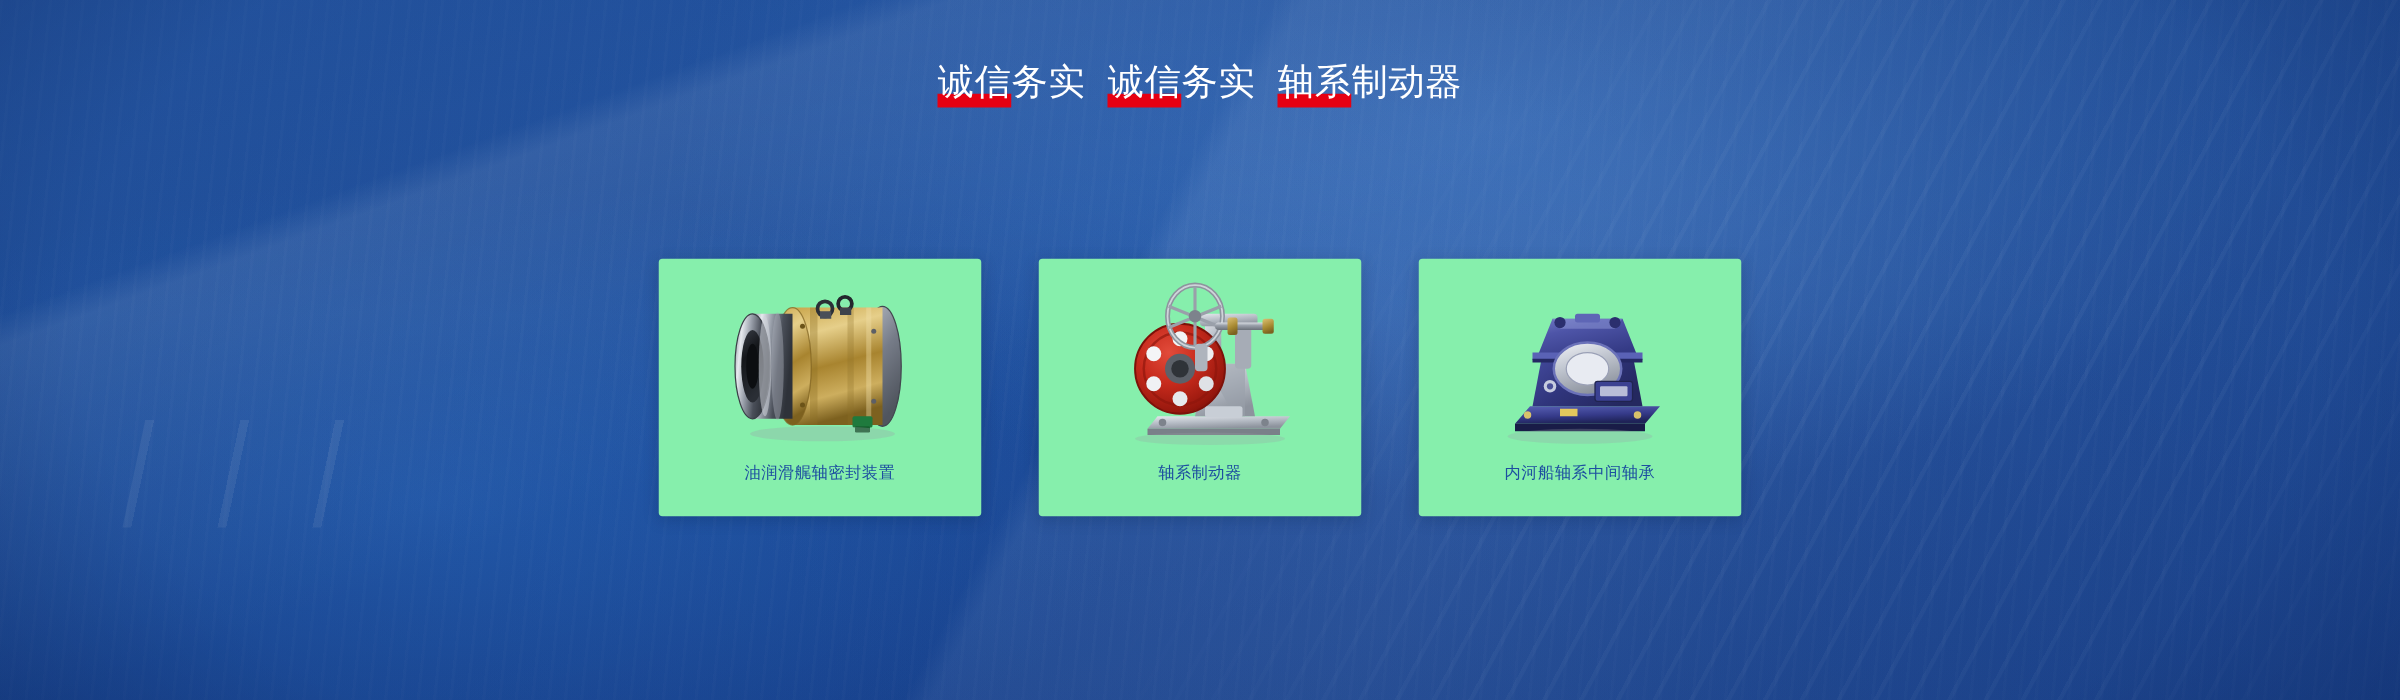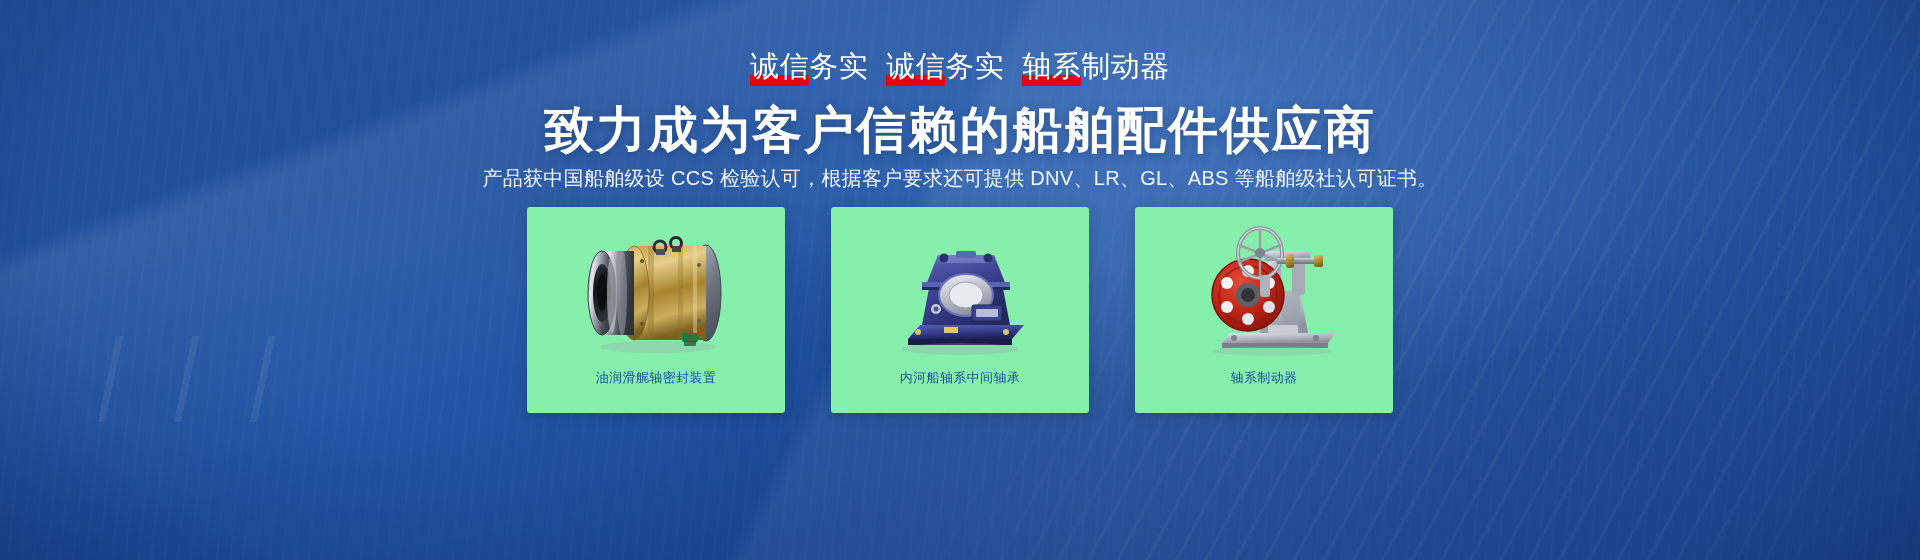--- a/index.html
+++ b/index.html
@@ -214,23 +214,21 @@
       <span class="tagline-group">
         <span class="mark" style="width: 59px;"></span>
         <span class="txt">诚信务实</span>
       </span>
       <span class="tagline-group">
         <span class="mark" style="width: 59px;"></span>
         <span class="txt">轴系制动器</span>
       </span>
     </div>
 
-    <div class="headline">致力成为客户信赖的船舶配件供应商</div>
-
-    <div class="subtitle">产品获中国船舶级设 CCS 检验认可，根据客户要求还可提供 DNV、LR、GL、ABS 等船舶级社认可证书。</div>
+
 
     <div class="cards">
 
       <div class="card">
         <div class="card-figure">
           <svg width="200" height="140" viewBox="0 0 200 140">
             <defs>
               <linearGradient id="steelR" x1="0" y1="0" x2="1" y2="0.3">
                 <stop offset="0" stop-color="#7e8490"></stop>
                 <stop offset=".22" stop-color="#e6e9ee"></stop>
@@ -289,84 +287,20 @@
             <circle cx="143" cy="44" r="2" fill="#5d5f66"></circle>
             <circle cx="143" cy="100" r="2" fill="#5d5f66"></circle>
 
             <rect x="126" y="112" width="16" height="9" rx="1.5" fill="#1f7a3d"></rect>
             <rect x="128" y="120" width="12" height="5" rx="1" fill="#17612f"></rect>
 
             <ellipse cx="102" cy="126" rx="58" ry="6" fill="#9aa0a8" opacity=".30"></ellipse>
           </svg>
         </div>
         <div class="card-caption">油润滑艉轴密封装置</div>
-      </div>
-
-      <div class="card">
-        <div class="card-figure">
-          <svg width="200" height="140" viewBox="0 0 200 140">
-            <defs>
-              <linearGradient id="navyTop" x1="0" y1="0" x2="0.6" y2="1">
-                <stop offset="0" stop-color="#6f78c2"></stop>
-                <stop offset=".35" stop-color="#4e55a8"></stop>
-                <stop offset="1" stop-color="#343a85"></stop>
-              </linearGradient>
-              <linearGradient id="navySide" x1="0" y1="0" x2="1" y2="0.6">
-                <stop offset="0" stop-color="#454ca0"></stop>
-                <stop offset=".5" stop-color="#30357c"></stop>
-                <stop offset="1" stop-color="#24285f"></stop>
-              </linearGradient>
-              <linearGradient id="navyBase" x1="0" y1="0" x2="0.3" y2="1">
-                <stop offset="0" stop-color="#5860b4"></stop>
-                <stop offset=".6" stop-color="#353a89"></stop>
-                <stop offset="1" stop-color="#1f2358"></stop>
-              </linearGradient>
-              <linearGradient id="boreSteel" x1="0" y1="0" x2="0.4" y2="1">
-                <stop offset="0" stop-color="#f2f4f8"></stop>
-                <stop offset=".45" stop-color="#c3c8d2"></stop>
-                <stop offset="1" stop-color="#8e949f"></stop>
-              </linearGradient>
-            </defs>
-
-            <polygon points="48,118 152,118 164,104 60,104" fill="url(#navyBase)"></polygon>
-            <polygon points="48,118 152,118 152,124 48,124" fill="#191c47"></polygon>
-
-            <polygon points="62,104 150,104 142,62 70,62" fill="url(#navySide)"></polygon>
-
-            <polygon points="66,64 146,64 134,34 78,34" fill="url(#navyTop)"></polygon>
-
-            <polygon points="78,34 134,34 128,42 84,42" fill="#8b93d4" opacity=".55"></polygon>
-
-            <rect x="62" y="61" width="88" height="6" fill="#5a62b6"></rect>
-            <rect x="62" y="66" width="88" height="3" fill="#242863"></rect>
-
-            <ellipse cx="106" cy="74" rx="27" ry="21" fill="url(#boreSteel)"></ellipse>
-            <ellipse cx="106" cy="74" rx="27" ry="21" fill="none" stroke="#6b72b9" stroke-width="2"></ellipse>
-            <ellipse cx="106" cy="74" rx="17" ry="13" fill="#e8ebf2"></ellipse>
-            <ellipse cx="106" cy="74" rx="17" ry="13" fill="none" stroke="#9aa0b6" stroke-width="1"></ellipse>
-
-            <circle cx="84" cy="37" r="4.5" fill="#2b2f6e"></circle>
-            <circle cx="128" cy="37" r="4.5" fill="#2b2f6e"></circle>
-            <rect x="96" y="30" width="20" height="7" rx="2" fill="#5e66b6"></rect>
-
-            <rect x="112" y="84" width="30" height="16" rx="2" fill="#3b4192" stroke="#20244f" stroke-width="1"></rect>
-            <rect x="116" y="88" width="22" height="8" rx="1" fill="#cfd4e4" opacity=".85"></rect>
-
-            <circle cx="76" cy="88" r="5" fill="#c7ccdf"></circle>
-            <circle cx="76" cy="88" r="2.5" fill="#4a5099"></circle>
-
-            <circle cx="58" cy="111" r="3" fill="#d8c26a"></circle>
-            <circle cx="146" cy="111" r="3" fill="#d8c26a"></circle>
-
-            <rect x="84" y="106" width="14" height="6" fill="#e3c85d"></rect>
-
-            <ellipse cx="100" cy="128" rx="58" ry="6" fill="#9aa0a8" opacity=".28"></ellipse>
-          </svg>
-        </div>
-        <div class="card-caption">内河船轴系中间轴承</div>
       </div>
 
       <div class="card">
         <div class="card-figure">
           <svg width="200" height="140" viewBox="0 0 200 140">
             <defs>
               <radialGradient id="redDisc" cx="0.38" cy="0.32" r="0.78">
                 <stop offset="0" stop-color="#e24b3a"></stop>
                 <stop offset=".45" stop-color="#c62a1c"></stop>
                 <stop offset=".85" stop-color="#96170d"></stop>
@@ -429,15 +363,79 @@
             <circle cx="70" cy="117" r="3" fill="#7d838c"></circle>
             <circle cx="152" cy="117" r="3" fill="#7d838c"></circle>
             <rect x="104" y="104" width="30" height="9" rx="2" fill="#c8ced6"></rect>
 
             <ellipse cx="108" cy="130" rx="60" ry="5" fill="#9aa0a8" opacity=".26"></ellipse>
           </svg>
         </div>
         <div class="card-caption">轴系制动器</div>
       </div>
 
+      <div class="card">
+        <div class="card-figure">
+          <svg width="200" height="140" viewBox="0 0 200 140">
+            <defs>
+              <linearGradient id="navyTop" x1="0" y1="0" x2="0.6" y2="1">
+                <stop offset="0" stop-color="#6f78c2"></stop>
+                <stop offset=".35" stop-color="#4e55a8"></stop>
+                <stop offset="1" stop-color="#343a85"></stop>
+              </linearGradient>
+              <linearGradient id="navySide" x1="0" y1="0" x2="1" y2="0.6">
+                <stop offset="0" stop-color="#454ca0"></stop>
+                <stop offset=".5" stop-color="#30357c"></stop>
+                <stop offset="1" stop-color="#24285f"></stop>
+              </linearGradient>
+              <linearGradient id="navyBase" x1="0" y1="0" x2="0.3" y2="1">
+                <stop offset="0" stop-color="#5860b4"></stop>
+                <stop offset=".6" stop-color="#353a89"></stop>
+                <stop offset="1" stop-color="#1f2358"></stop>
+              </linearGradient>
+              <linearGradient id="boreSteel" x1="0" y1="0" x2="0.4" y2="1">
+                <stop offset="0" stop-color="#f2f4f8"></stop>
+                <stop offset=".45" stop-color="#c3c8d2"></stop>
+                <stop offset="1" stop-color="#8e949f"></stop>
+              </linearGradient>
+            </defs>
+
+            <polygon points="48,118 152,118 164,104 60,104" fill="url(#navyBase)"></polygon>
+            <polygon points="48,118 152,118 152,124 48,124" fill="#191c47"></polygon>
+
+            <polygon points="62,104 150,104 142,62 70,62" fill="url(#navySide)"></polygon>
+
+            <polygon points="66,64 146,64 134,34 78,34" fill="url(#navyTop)"></polygon>
+
+            <polygon points="78,34 134,34 128,42 84,42" fill="#8b93d4" opacity=".55"></polygon>
+
+            <rect x="62" y="61" width="88" height="6" fill="#5a62b6"></rect>
+            <rect x="62" y="66" width="88" height="3" fill="#242863"></rect>
+
+            <ellipse cx="106" cy="74" rx="27" ry="21" fill="url(#boreSteel)"></ellipse>
+            <ellipse cx="106" cy="74" rx="27" ry="21" fill="none" stroke="#6b72b9" stroke-width="2"></ellipse>
+            <ellipse cx="106" cy="74" rx="17" ry="13" fill="#e8ebf2"></ellipse>
+            <ellipse cx="106" cy="74" rx="17" ry="13" fill="none" stroke="#9aa0b6" stroke-width="1"></ellipse>
+
+            <circle cx="84" cy="37" r="4.5" fill="#2b2f6e"></circle>
+            <circle cx="128" cy="37" r="4.5" fill="#2b2f6e"></circle>
+            <rect x="96" y="30" width="20" height="7" rx="2" fill="#5e66b6"></rect>
+
+            <rect x="112" y="84" width="30" height="16" rx="2" fill="#3b4192" stroke="#20244f" stroke-width="1"></rect>
+            <rect x="116" y="88" width="22" height="8" rx="1" fill="#cfd4e4" opacity=".85"></rect>
+
+            <circle cx="76" cy="88" r="5" fill="#c7ccdf"></circle>
+            <circle cx="76" cy="88" r="2.5" fill="#4a5099"></circle>
+
+            <circle cx="58" cy="111" r="3" fill="#d8c26a"></circle>
+            <circle cx="146" cy="111" r="3" fill="#d8c26a"></circle>
+
+            <rect x="84" y="106" width="14" height="6" fill="#e3c85d"></rect>
+
+            <ellipse cx="100" cy="128" rx="58" ry="6" fill="#9aa0a8" opacity=".28"></ellipse>
+          </svg>
+        </div>
+        <div class="card-caption">内河船轴系中间轴承</div>
+      </div>
+
     </div>
   </div>
 </div>
 
 </body></html>

